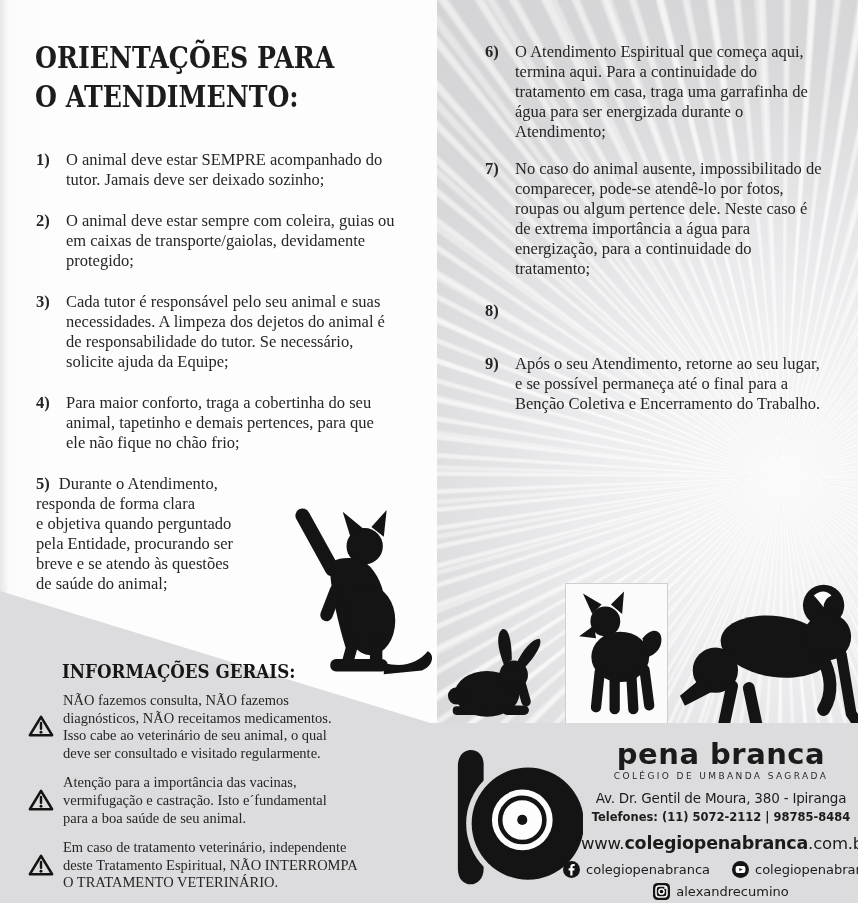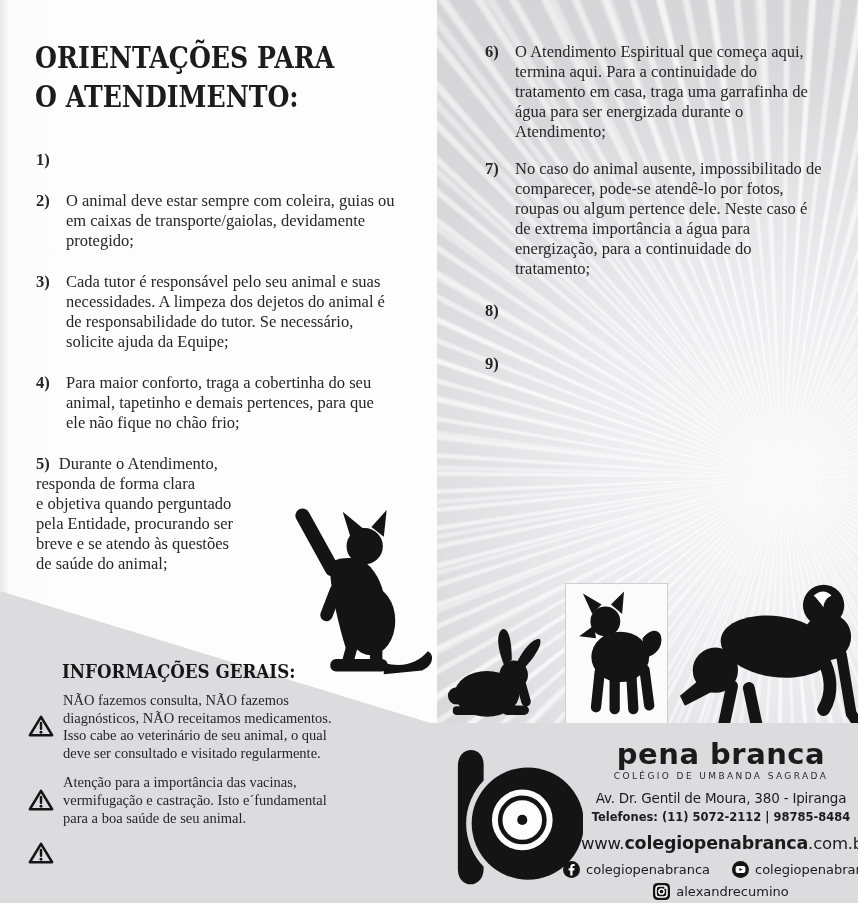--- a/index.html
+++ b/index.html
@@ -100,20 +100,22 @@
 <body>
 
 <div class="page">
 
   <div class="title">ORIENTAÇÕES PARA
 O ATENDIMENTO:</div>
 
   <div class="items-left">
     <div class="g-item">
       <span class="g-num">1)</span>
+      <span class="g-text">O animal deve estar SEMPRE acompanhado do
+tutor. Jamais deve ser deixado sozinho;</span>
     </div>
     <div class="g-item">
       <span class="g-num">2)</span>
       <span class="g-text">O animal deve estar sempre com coleira, guias ou
 em caixas de transporte/gaiolas, devidamente
 protegido;</span>
     </div>
     <div class="g-item">
       <span class="g-num">3)</span>
       <span class="g-text">Cada tutor é responsável pelo seu animal e suas
@@ -188,20 +190,23 @@
     </div>
 
     <div class="info-item">
       <span class="warn">
         <svg width="26" height="24" viewBox="0 0 34 30">
             <path d="M17,3 L31.5,27 H2.5 Z" fill="none" stroke="#141414" stroke-width="3.4" stroke-linejoin="round"></path>
             <path d="M17,11 V18.5" stroke="#141414" stroke-width="3.2" stroke-linecap="round"></path>
             <circle cx="17" cy="23.2" r="1.9" fill="#141414"></circle>
           </svg>
       </span>
+      <span class="info-text">Em caso de tratamento veterinário, independente
+deste Tratamento Espiritual, NÃO INTERROMPA
+O TRATAMENTO VETERINÁRIO.</span>
     </div>
   </div>
 
   <div class="right-col">
     <div class="items-right">
       <div class="g-item">
         <span class="g-num">6)</span>
         <span class="g-text">O Atendimento Espiritual que começa aqui,
 termina aqui. Para a continuidade do
 tratamento em casa, traga uma garrafinha de
@@ -215,20 +220,23 @@
 roupas ou algum pertence dele. Neste caso é
 de extrema importância a água para
 energização, para a continuidade do
 tratamento;</span>
       </div>
       <div class="g-item">
         <span class="g-num">8)</span>
       </div>
       <div class="g-item">
         <span class="g-num">9)</span>
+        <span class="g-text">Após o seu Atendimento, retorne ao seu lugar,
+e se possível permaneça até o final para a
+Benção Coletiva e Encerramento do Trabalho.</span>
       </div>
     </div>
 
     <div class="rabbit-wrap">
       <svg width="100" height="98" viewBox="0 0 105 100" aria-hidden="true">
         <g fill="#141414">
           <ellipse cx="42" cy="72" rx="34" ry="24"></ellipse>
           <circle cx="70" cy="52" r="15"></circle>
           <path d="M60,42 C52,22 52,8 58,4 C64,2 68,14 68,36 Z"></path>
           <path d="M72,42 C80,24 90,14 97,14 C101,18 94,32 78,48 Z"></path>

